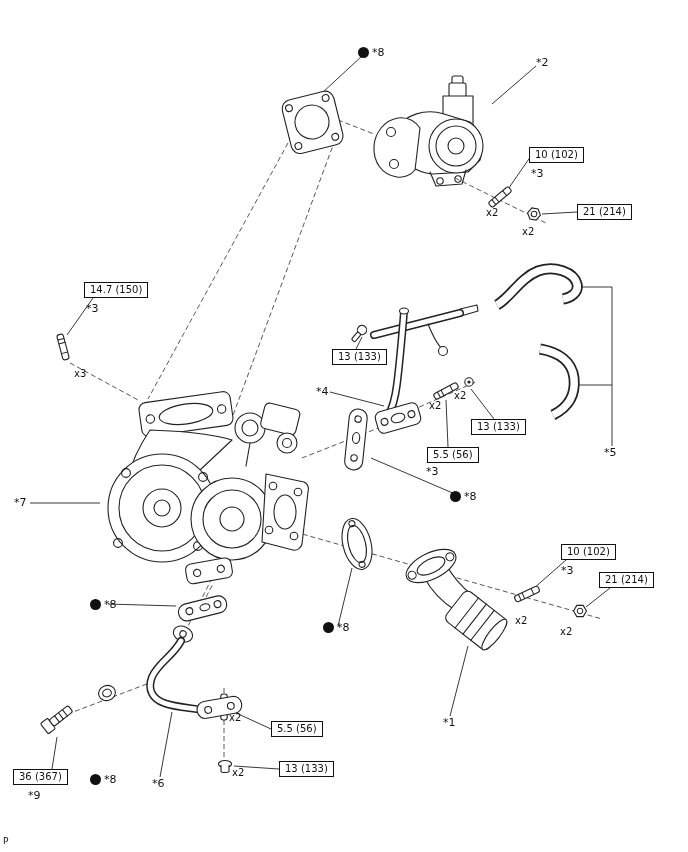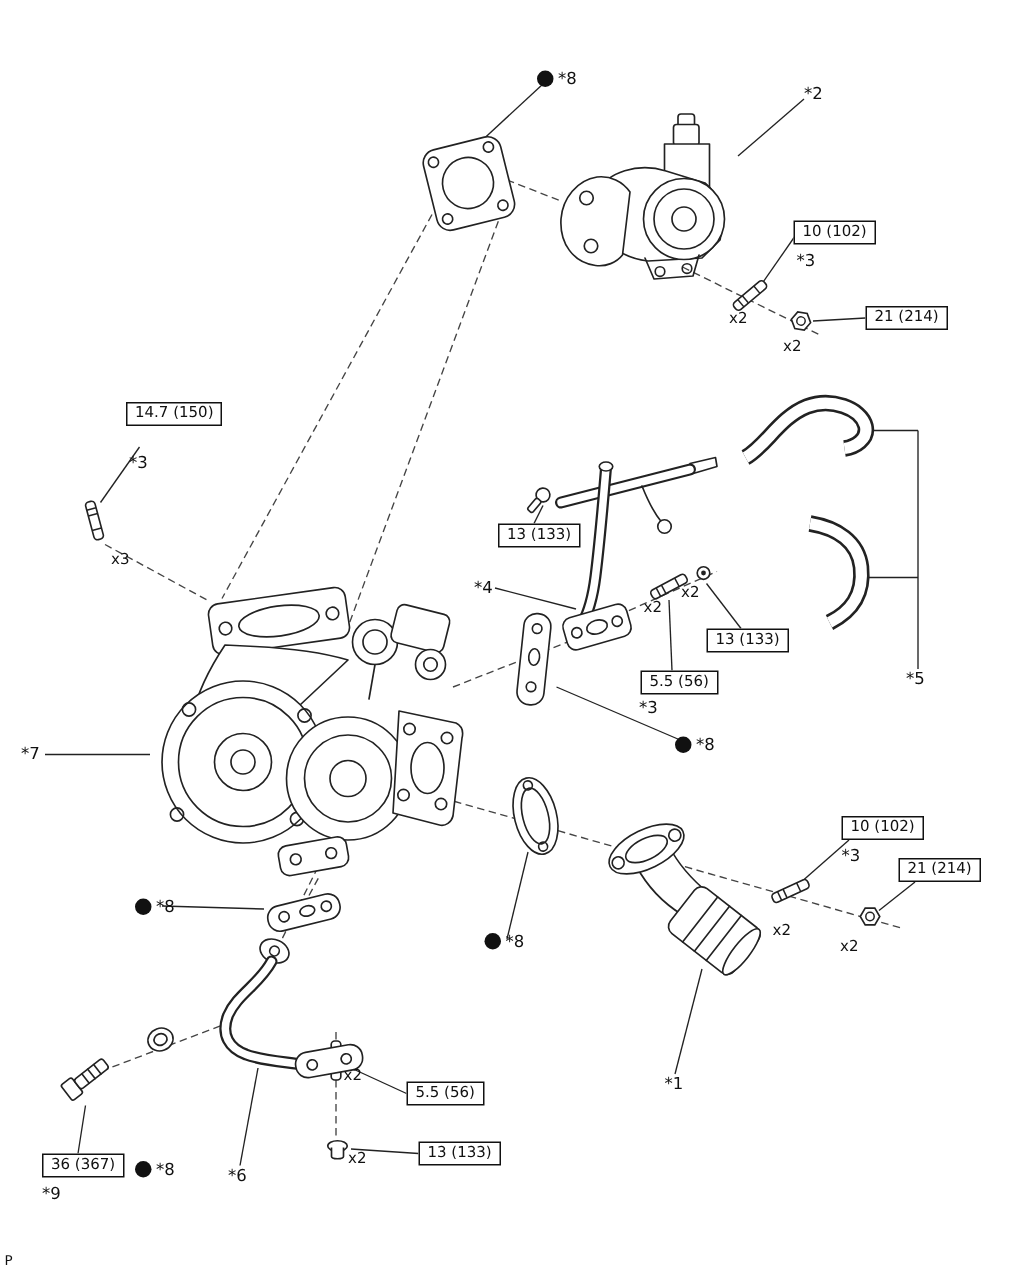--- a/index.html
+++ b/index.html
@@ -269,29 +269,29 @@
       <g transform="rotate(-10 219 708)">
         <rect class="f" x="197" y="699" width="45" height="17" rx="8"></rect>
         <circle class="s" cx="208" cy="708" r="3.4"></circle>
         <circle class="s" cx="231" cy="708" r="3.4"></circle>
       </g>
     </g>
   </svg>
 
   <div class="tq" style="left:529px;top:147px">10 (102)</div>
   <div class="tq" style="left:577px;top:204px">21 (214)</div>
-  <div class="tq" style="left:84px;top:268px">14.7 (150)</div>
+  <div class="tq" style="left:84px;top:282px">14.7 (150)</div>
   <div class="tq" style="left:332px;top:349px">13 (133)</div>
   <div class="tq" style="left:471px;top:419px">13 (133)</div>
   <div class="tq" style="left:427px;top:447px">5.5 (56)</div>
   <div class="tq" style="left:561px;top:544px">10 (102)</div>
   <div class="tq" style="left:599px;top:572px">21 (214)</div>
   <div class="tq" style="left:271px;top:721px">5.5 (56)</div>
   <div class="tq" style="left:279px;top:761px">13 (133)</div>
-  <div class="tq" style="left:28px;top:769px">36 (367)</div>
+  <div class="tq" style="left:13px;top:769px">36 (367)</div>
 
   <div class="pl" style="left:536px;top:56px">*2</div>
   <div class="pl" style="left:531px;top:167px">*3</div>
   <div class="pl" style="left:86px;top:302px">*3</div>
   <div class="pl" style="left:316px;top:385px">*4</div>
   <div class="pl" style="left:426px;top:465px">*3</div>
   <div class="pl" style="left:604px;top:446px">*5</div>
   <div class="pl" style="left:14px;top:496px">*7</div>
   <div class="pl" style="left:561px;top:564px">*3</div>
   <div class="pl" style="left:443px;top:716px">*1</div>

